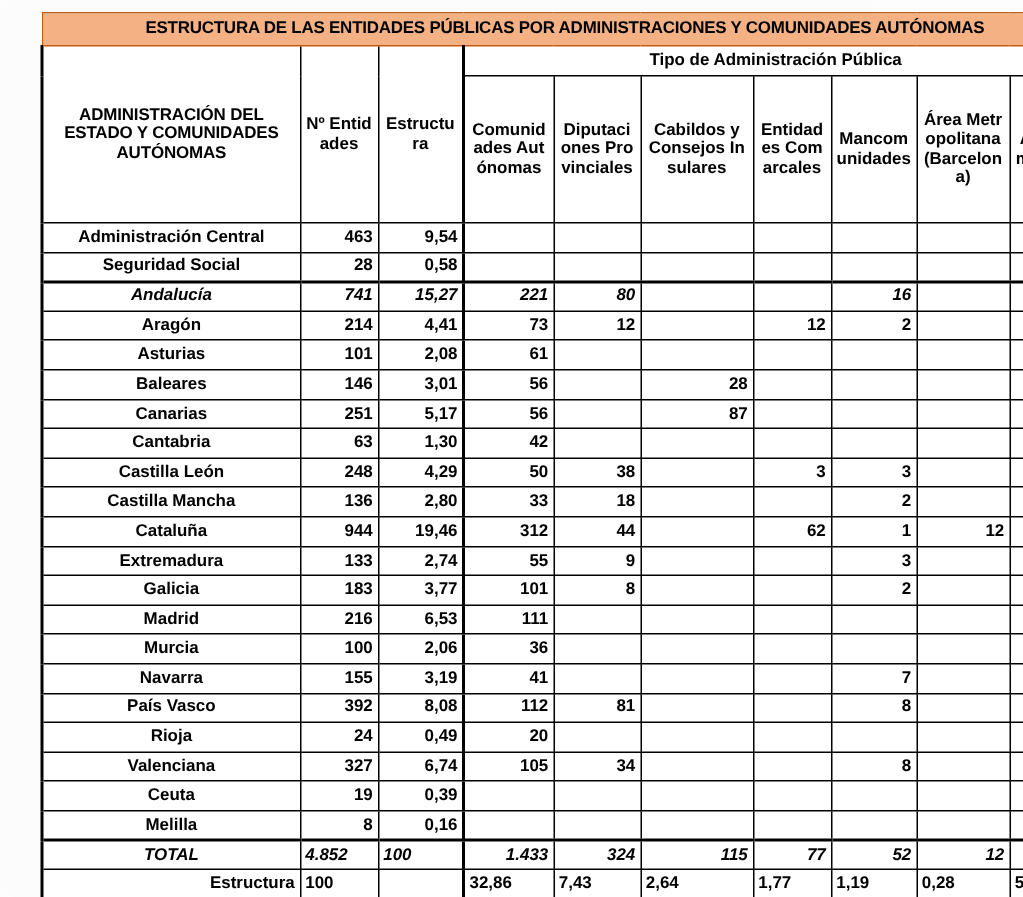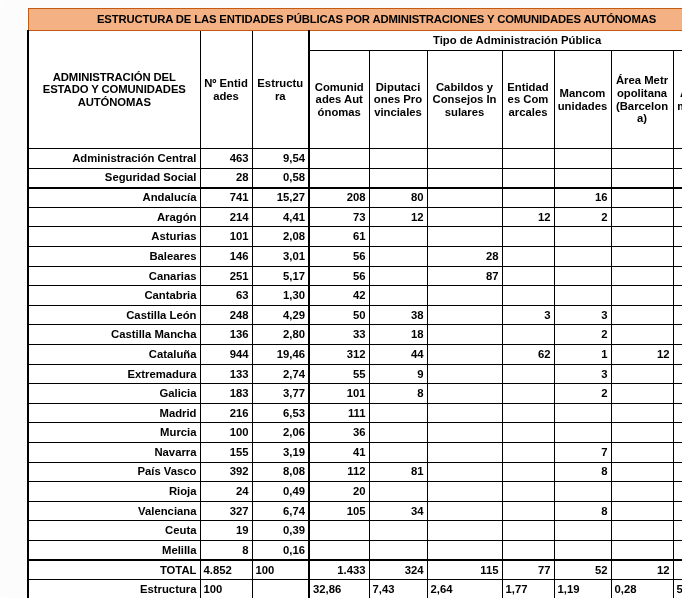--- a/index.html
+++ b/index.html
@@ -82,36 +82,36 @@
   }
   .hdr-num {
     height: 118px;
     word-break: break-all;
     overflow-wrap: anywhere;
   }
 
   
   tr.data-row td { height: 19.6px; }
   .lbl {
-    text-align: right;
+    text-align: center;
     padding-left: 4px;
     font-size: 11.4px;
     white-space: nowrap;
     overflow: hidden;
   }
   .num {
     text-align: right;
     padding-right: 4px;
     font-size: 11.4px;
   }
   .ctr {
     font-size: 11.4px;
   }
   .thick-right { border-right: 2.5px solid #000 !important; }
-  .thick-top   { border-top: 2.5px solid #000 !important; }
+  .thick-top   { border-top: 2.5px solid #000 !important; font-style: italic; }
 
   .outer-l { border-left: 2.5px solid #000 !important; }
   .outer-r { border-right: 2.5px solid #000 !important; }
   .outer-b { border-bottom: 2.5px solid #000 !important; }
 
   .estructura-lbl {
     text-align: right;
     padding-right: 5px;
     font-size: 11.4px;
   }
@@ -180,21 +180,21 @@
             <td class="num"></td>
             <td class="num"></td>
             <td class="num"></td>
             <td class="num"></td>
             <td class="num outer-r"></td>
           </tr>
           <tr class="data-row">
             <td class="lbl outer-l thick-top">Andalucía</td>
             <td class="num  thick-top">741</td>
             <td class="num thick-right thick-top">15,27</td>
-            <td class="num  thick-top">208</td>
+            <td class="num  thick-top">221</td>
             <td class="num  thick-top">80</td>
             <td class="num  thick-top"></td>
             <td class="num  thick-top"></td>
             <td class="num  thick-top">16</td>
             <td class="num  thick-top"></td>
             <td class="num outer-r thick-top">486</td>
           </tr>
           <tr class="data-row">
             <td class="lbl outer-l">Aragón</td>
             <td class="num">214</td>

